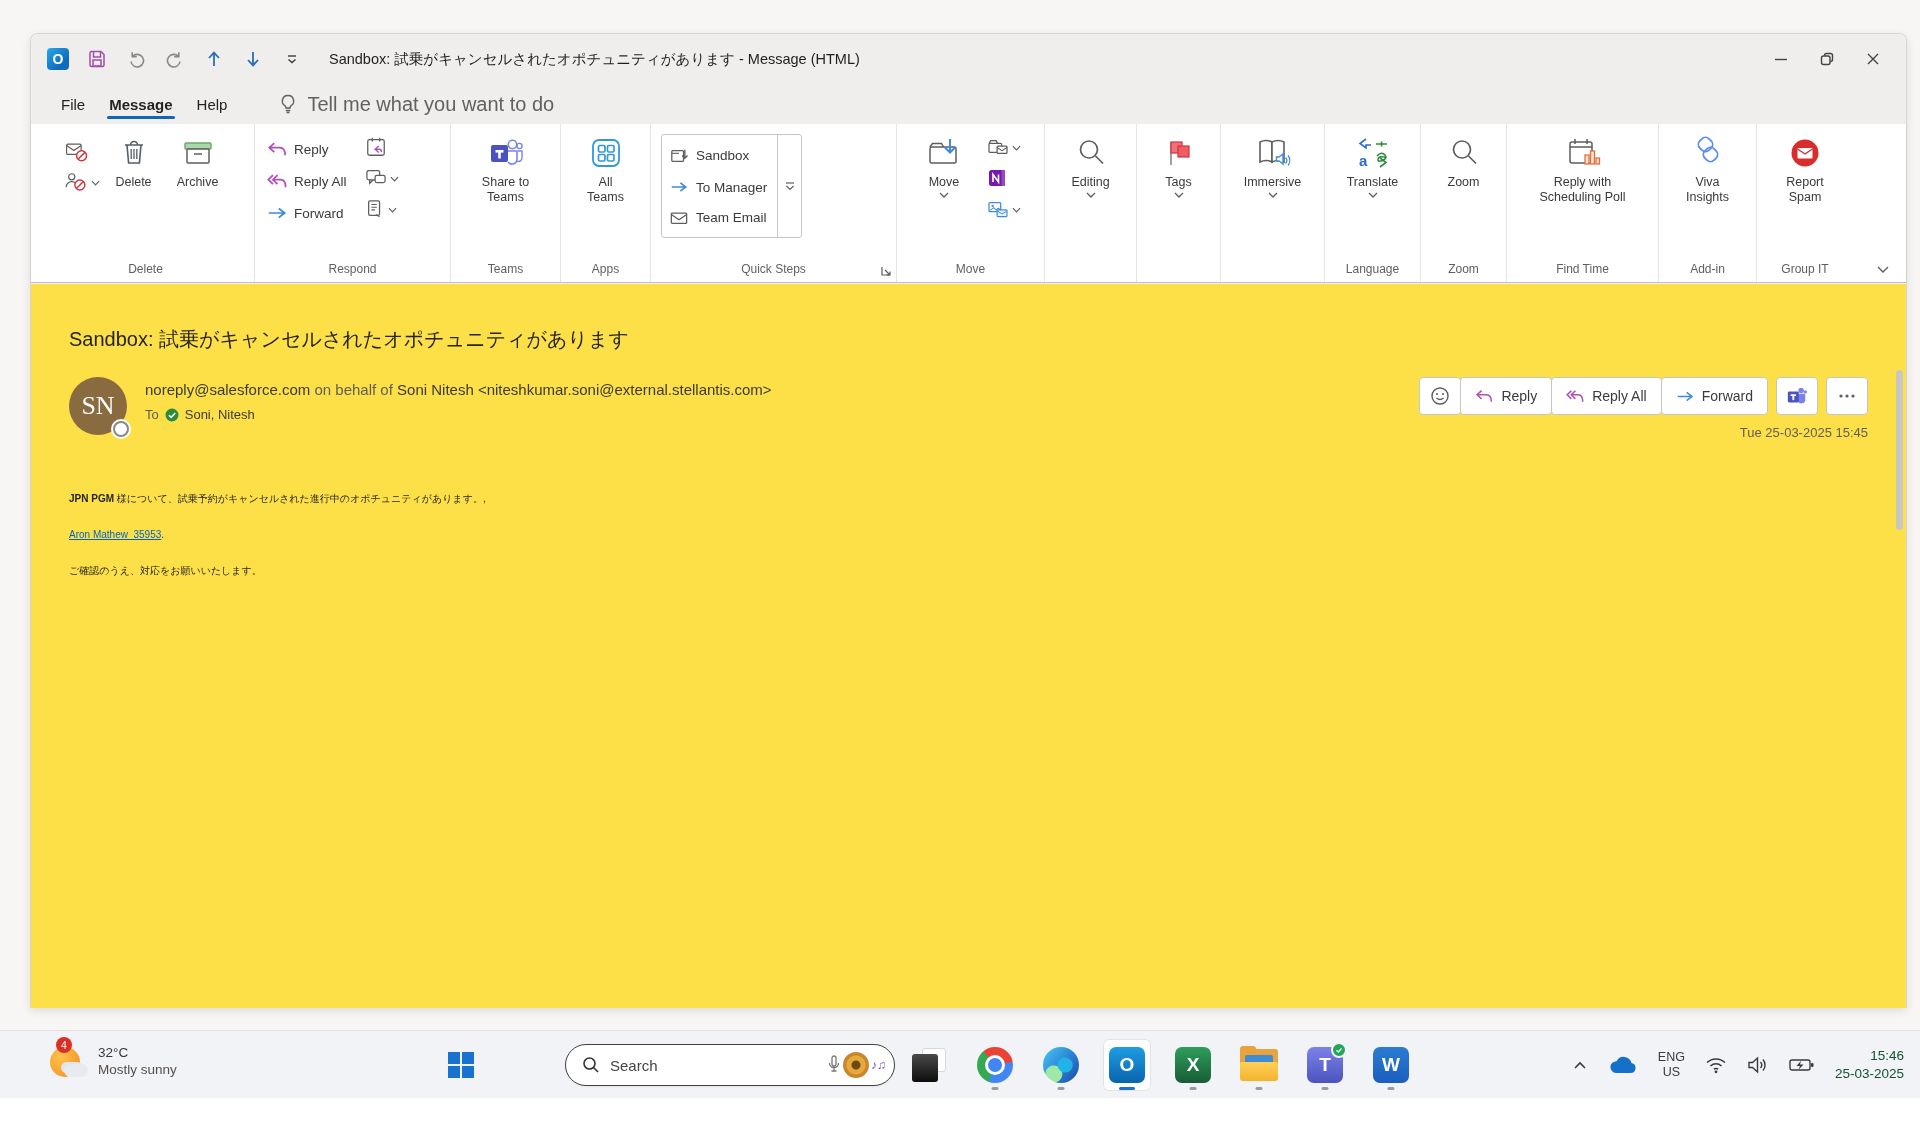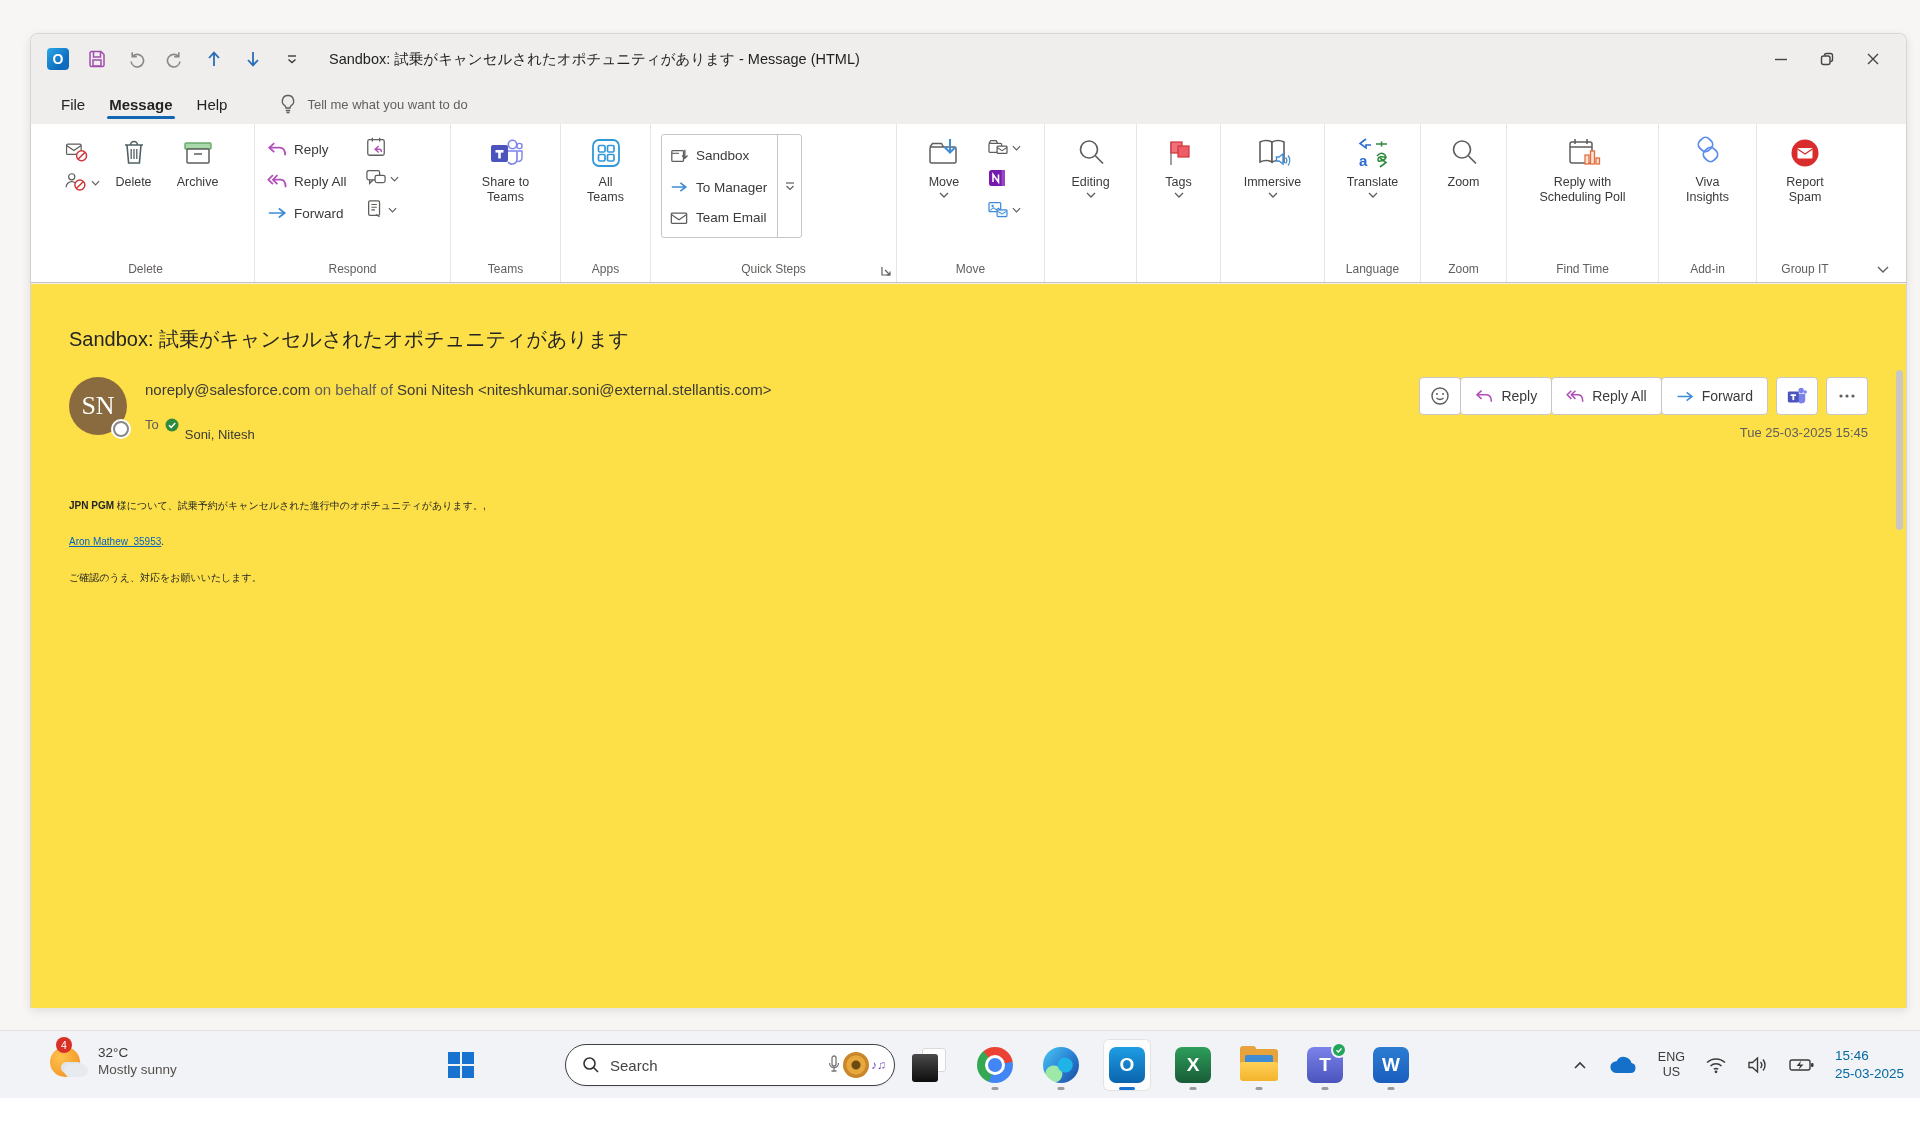--- a/index.html
+++ b/index.html
@@ -17,21 +17,21 @@
   .ol-app { width:22px; height:22px; border-radius:4px; background:linear-gradient(135deg,#28a8ea 0%,#0f6cbd 70%); color:#fff; font-weight:bold; font-size:14px; display:flex; align-items:center; justify-content:center; }
   .title-text { margin-left:26px; font-size:14.5px; color:#1f1f1f; white-space:nowrap; }
   .winctrl { margin-left:auto; display:flex; align-items:center; }
   .winctrl .wbtn { width:46px; height:40px; display:flex; align-items:center; justify-content:center; }
 
   
   .tabsrow { height:40px; background:#efeeed; display:flex; align-items:center; padding:0 18px; }
   .tab { font-size:15px; color:#252423; padding:8px 12px; position:relative; }
   .tab.active { font-weight:bold; }
   .tab.active::after { content:""; position:absolute; left:10px; right:10px; bottom:2px; height:3px; background:#1267b4; border-radius:2px; }
-  .tellme { display:flex; align-items:center; gap:10px; margin-left:40px; color:#616161; font-size:13px; }
+  .tellme { display:flex; align-items:center; gap:10px; margin-left:40px; color:#616161; font-size:20px; }
 
   
   .ribbon { position:relative; height:159px; background:#fff; border-bottom:1px solid #c3c1bf; box-shadow:0 1px 2px rgba(0,0,0,.08); display:flex; align-items:stretch; padding:0 0 0 6px; overflow:hidden; }
   .rgroup { position:relative; display:flex; flex-direction:column; border-right:1px solid #e8e6e4; padding:8px 6px 0 6px; flex:none; }
   .rgc { flex:1; display:flex; gap:6px; justify-content:center; }
   .rgl { height:26px; font-size:12px; color:#615f5d; display:flex; align-items:center; justify-content:center; }
   .bigbtn { display:flex; flex-direction:column; align-items:center; width:78px; color:#3b3a39; font-size:12.5px; padding-top:3px; }
   .bigbtn .ic { width:36px; height:36px; display:flex; align-items:center; justify-content:center; }
   .bigbtn .lb { text-align:center; line-height:15px; margin-top:4px; }
   .chev { margin-top:2px; }
@@ -50,21 +50,21 @@
   .msg { position:absolute; left:0; right:0; top:250px; bottom:0; background:#fde047; }
   .subject { margin:42px 0 0 38px; font-size:20px; color:#252423; }
   .hdr { display:flex; margin:24px 38px 0 38px; position:relative; }
   .avatar-wrap { position:relative; width:58px; height:58px; flex:none; }
   .avatar { width:58px; height:58px; border-radius:50%; background:#8a6a3f; color:#fff; font-size:26px; display:flex; align-items:center; justify-content:center;font-family:Liberation Serif, serif; }
   .presence { position:absolute; right:-2px; bottom:-2px; width:16px; height:16px; border-radius:50%; background:#fff; border:2px solid #8a8886; box-shadow:0 0 0 2px #fff; }
   .fromblock { margin-left:18px; padding-top:4px; }
   .fromline { font-size:15px; color:#3b3a39; }
   .fromline .dim { color:#605e5c; }
   .toline { margin-top:9px; font-size:13px; color:#605e5c; display:flex; align-items:center; gap:6px; }
-  .toline .toname { color:#3b3a39;margin-top:20px; }
+  .toline .toname { color:#3b3a39; }
   .hdr-actions { position:absolute; right:0; top:0; display:flex; align-items:flex-start; }
   .segwrap { display:flex; }
   .seg { height:38px; background:#fff; border:1px solid #c8c6c4; display:flex; align-items:center; justify-content:center; gap:8px; font-size:14px; color:#3b3a39; padding:0 14px; margin-left:-1px; border-radius:4px; }
   .seg.icon-only { width:42px; padding:0; }
   .sep-btn { margin-left:8px; }
   .stamp { position:absolute; right:0; top:48px; font-size:13px; color:#605e5c; }
   .mbody { margin:46px 38px 0 38px; font-size:10px; color:#242424; line-height:36px; }
   .mbody b { font-weight:bold; }
   .mlink { color:#0563c1; text-decoration:underline; }
   .scrollbar { position:absolute; right:3px; top:86px; width:7px; height:600px; }
@@ -103,21 +103,21 @@
   .darksq .backpane { position:absolute; right:0; top:0; width:24px; height:24px; background:#fdfdfd; border:1px solid #d9d9d9; border-radius:3px; }
   .darksq .frontpane { position:absolute; left:0; bottom:0; width:26px; height:28px; background:linear-gradient(180deg,#4a4a4a,#0d0d0d); border-radius:3px; }
   .folder { position:relative; width:38px; height:32px; }
   .folder .back { position:absolute; left:0; top:0; width:38px; height:30px; border-radius:3px; background:#e8a33d; }
   .folder .tabq { position:absolute; left:0; top:-3px; width:16px; height:8px; border-radius:3px 3px 0 0; background:#e8a33d; }
   .folder .paper { position:absolute; left:5px; top:6px; width:28px; height:12px; background:#3f8cd6; border-radius:2px; }
   .folder .front { position:absolute; left:0; bottom:0; width:38px; height:19px; border-radius:2px 2px 3px 3px; background:linear-gradient(180deg,#ffd157,#f3b32c); }
   .badge-check { position:absolute; right:-4px; top:-5px; width:16px; height:16px; border-radius:50%; background:#23a55a; border:2px solid #f1f3f6; display:flex; align-items:center; justify-content:center; }
   .tray { position:absolute; right:0; top:0; height:68px; display:flex; align-items:center; gap:20px; padding-right:16px; }
   .lang { font-size:12.5px; color:#3b3a39; text-align:center; line-height:15px; }
-  .clock { font-size:13.5px; color:#0369a1; text-align:left; line-height:18px; }
+  .clock { font-size:13.5px; color:#14532d; text-align:right; line-height:18px; }
   svg { display:block; }
 </style>
 </head>
 <body>
 
 <div class="desktop">
 
   <div class="win">
 
     <div class="titlebar">

